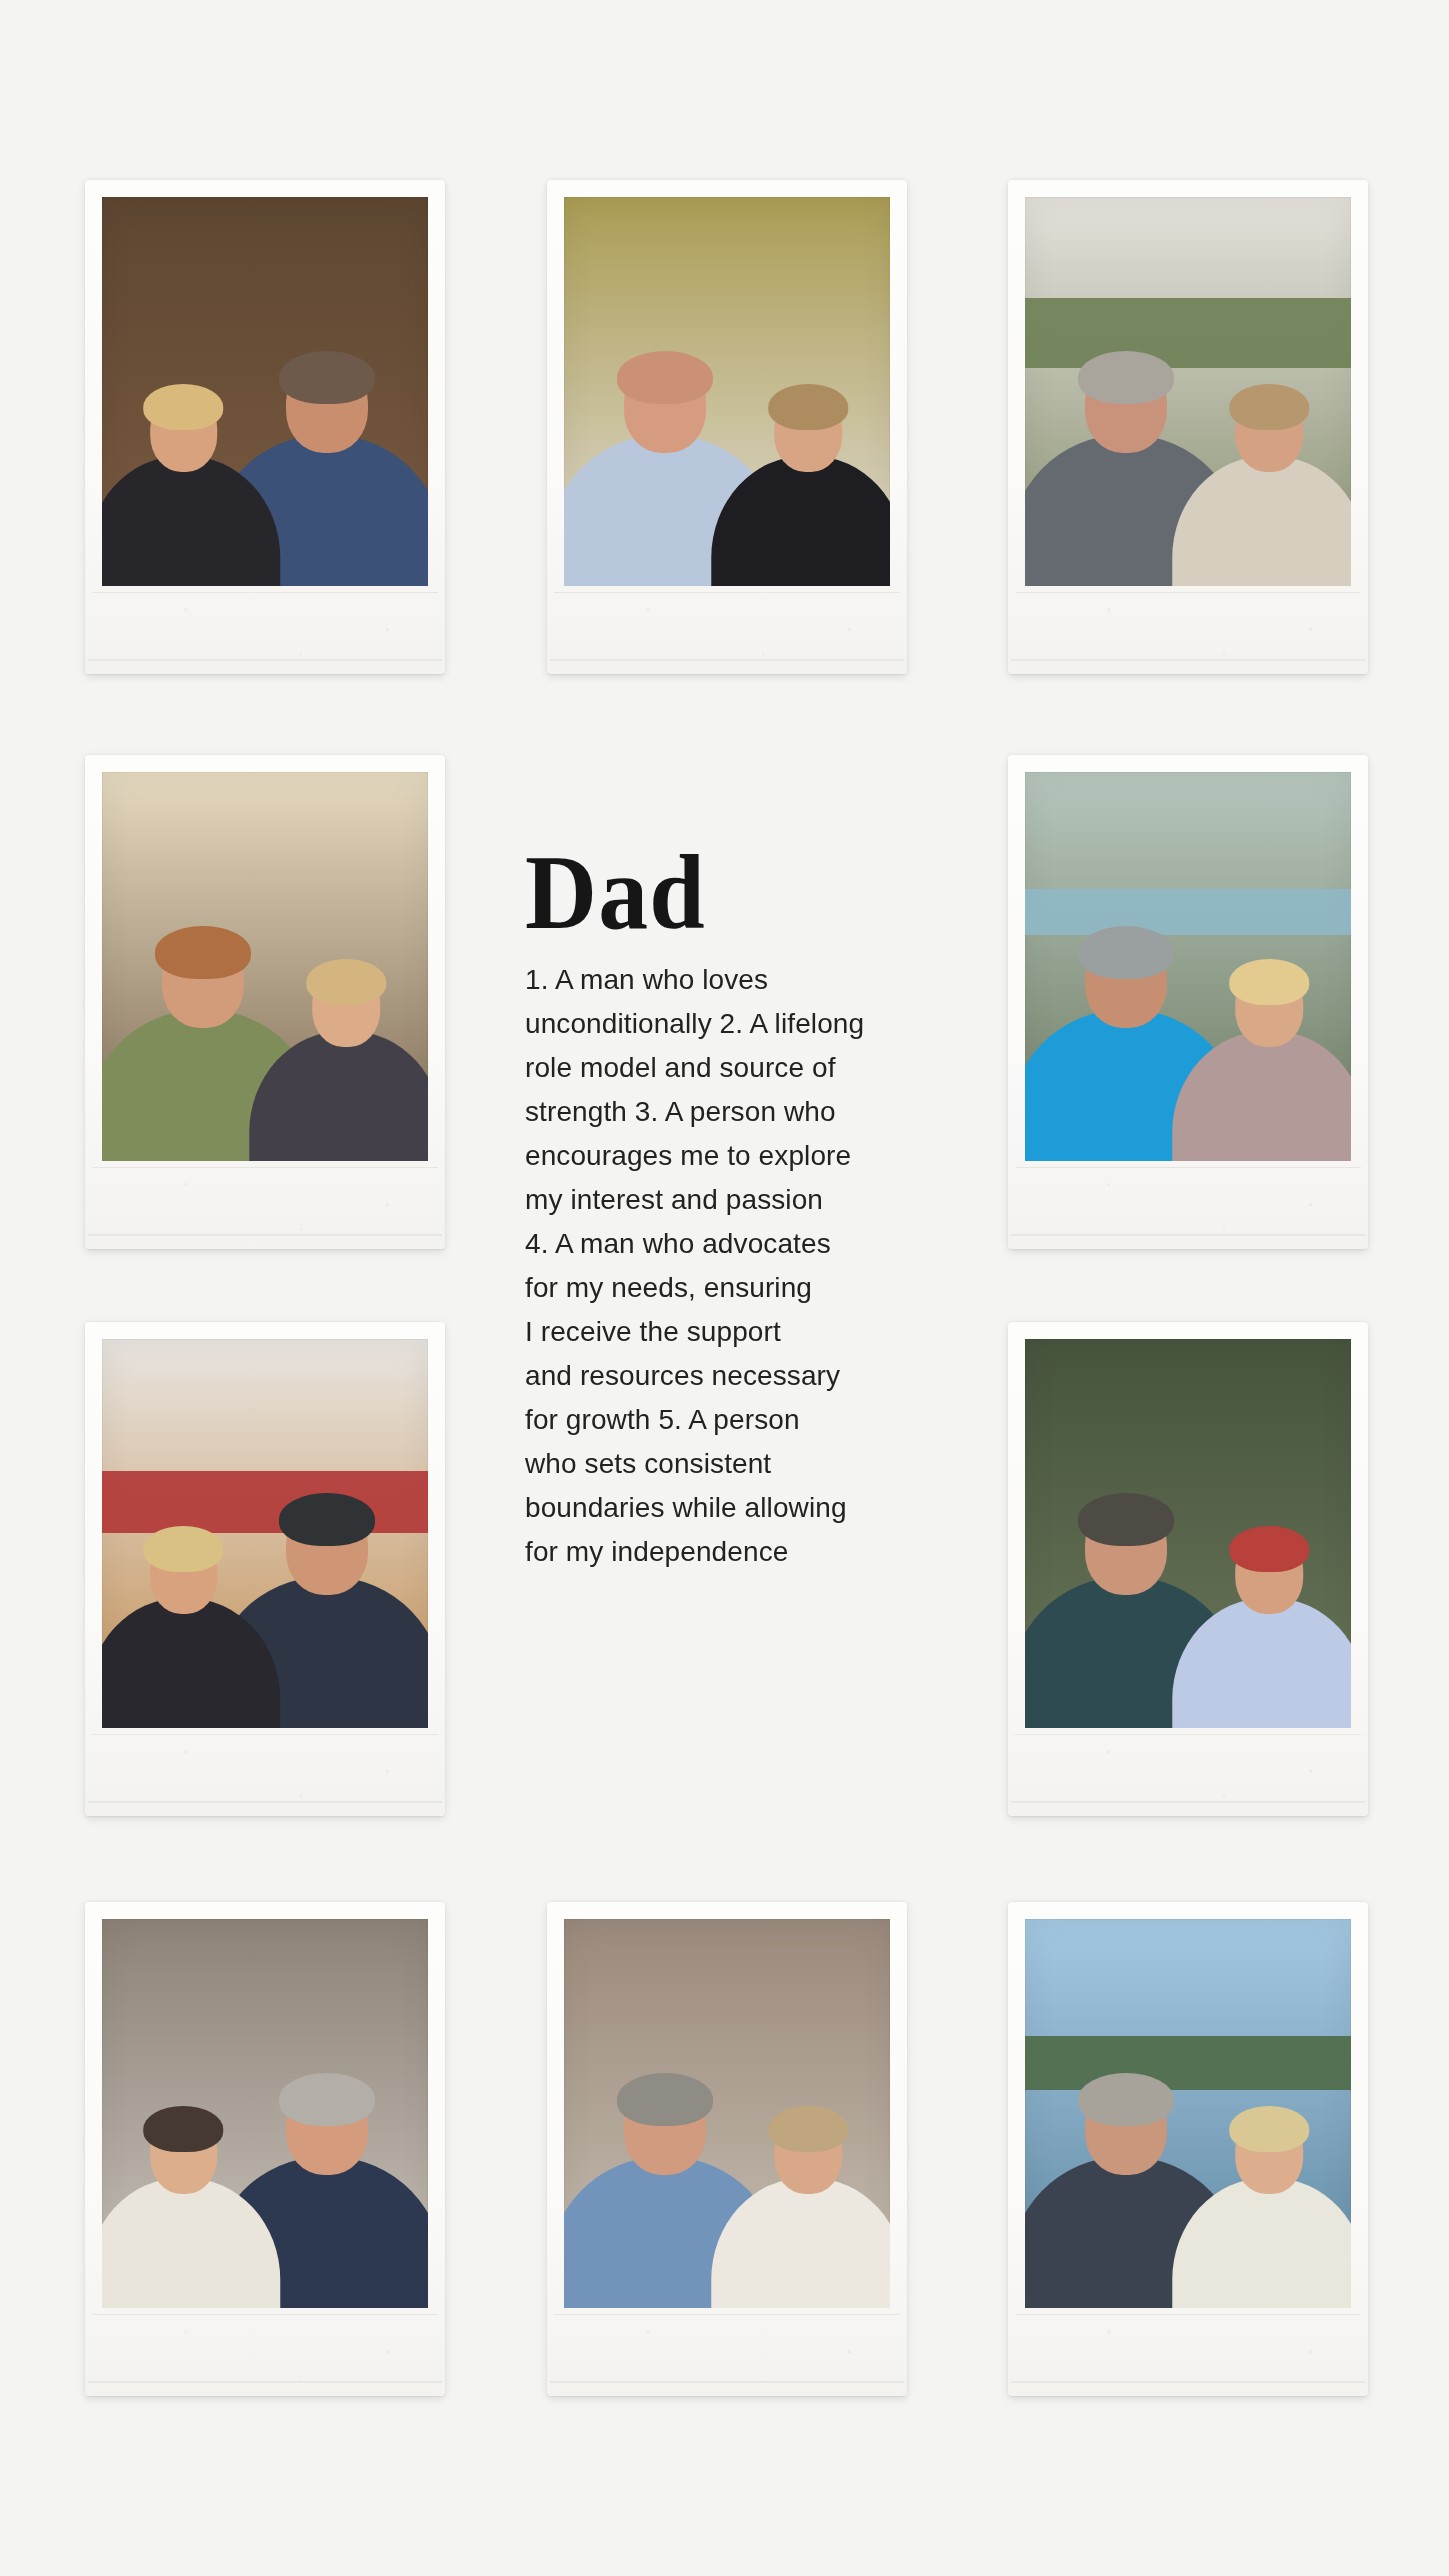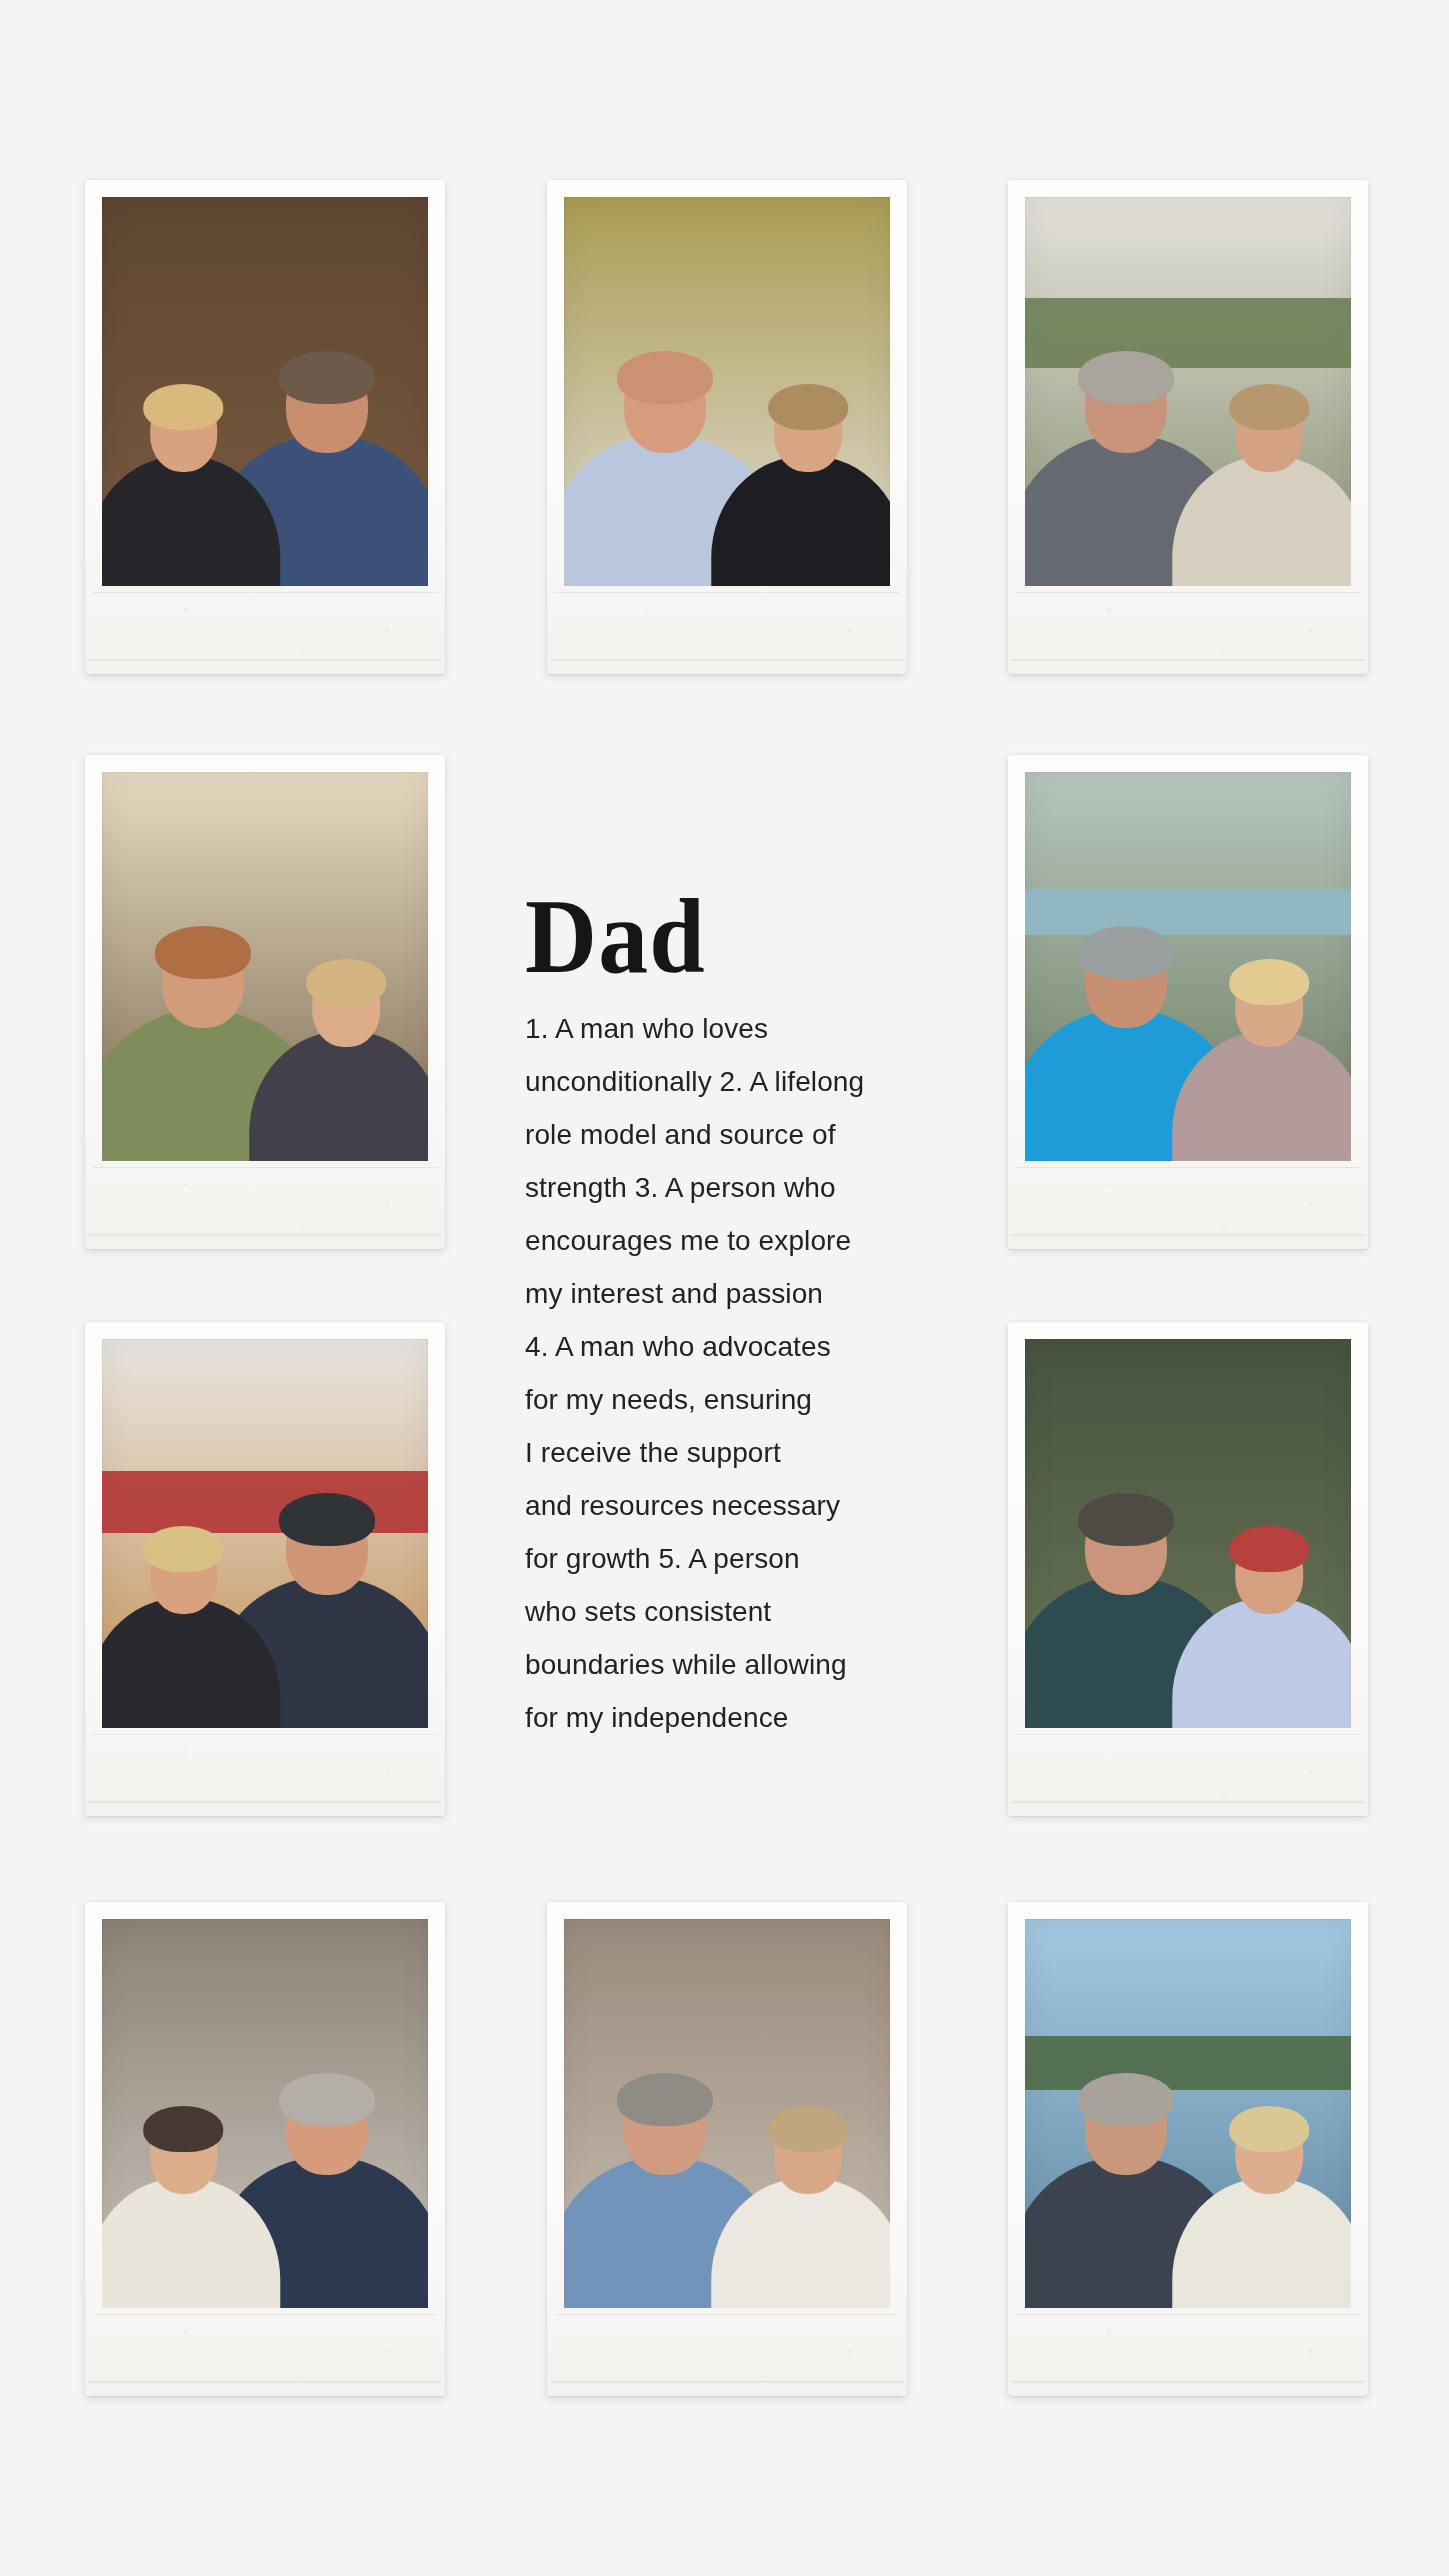--- a/index.html
+++ b/index.html
@@ -33,26 +33,26 @@
   .fig.dad{width:68%;height:76%;z-index:1;}
   .fig:not(.dad){z-index:2;}
   .torso{position:absolute;bottom:0;left:50%;transform:translateX(-50%);width:106%;height:55%;
     background:var(--clothes);border-radius:48% 48% 8% 8% / 72% 72% 0 0;}
   .head{position:absolute;bottom:49%;left:50%;transform:translateX(-50%);width:37%;height:31%;
     background:var(--skin);border-radius:46%;}
   .hair{position:absolute;top:-11%;left:-9%;width:118%;height:58%;
     background:var(--hair);border-radius:50% 50% 44% 44%;}
 
   
-  .definition{position:absolute;left:525px;top:884px;width:429px;color:#161616;}
+  .definition{position:absolute;left:525px;top:840px;width:429px;color:#161616;}
   .def-title{font-family:"Liberation Serif", serif;font-weight:700;font-size:106px;line-height:1;
     margin:0 0 12px 0;letter-spacing:1.3px;transform:scaleX(.94);transform-origin:left;}
   .def-phonetic{font-family:"Liberation Serif", serif;font-weight:400;font-size:62px;line-height:1.1;
     margin:0 0 35px 0;letter-spacing:2.7px;color:#151515;}
-  .def-body{font-size:28px;line-height:53px;letter-spacing:0.1px;color:#222;white-space:pre;}
+  .def-body{font-size:28px;line-height:44px;letter-spacing:0.1px;color:#222;white-space:pre;}
 </style>
 </head>
 <body>
 
 <div id="canvas">
 
   <div id="polaroid-grid">
       <div class="polaroid" style="left: 85px; top: 180px;">
     <div class="photo" aria-label="Daughter with long blonde hair in a black top hugging dad in a navy polo inside a warmly lit wood-ceiling restaurant" style="--bg-top: #5e4732; --bg-bottom: #7a5a40;">
 

